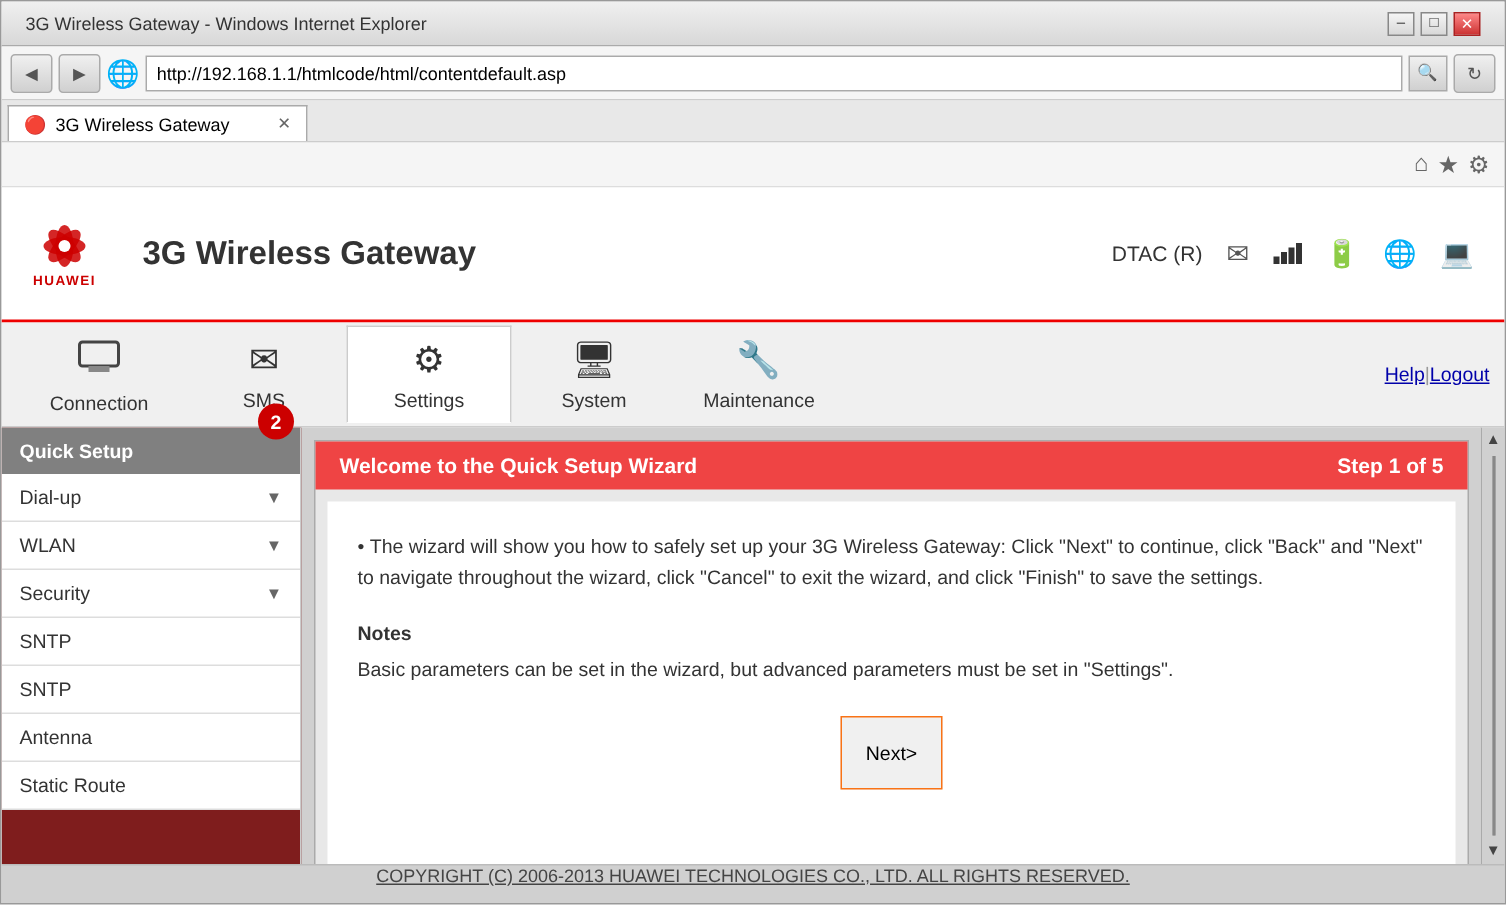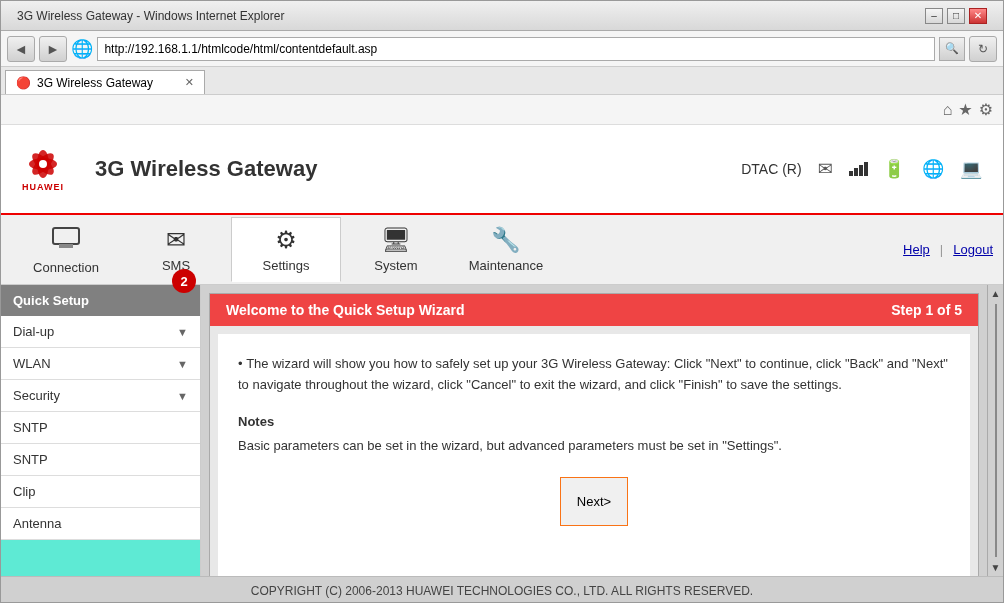--- a/index.html
+++ b/index.html
@@ -154,21 +154,20 @@
     }
     .nav-tab.active {
       background: white;
       border-color: #ccc;
       border-bottom-color: white;
     }
     .nav-tab-icon { font-size: 24px; }
     .nav-right {
       margin-left: auto;
       display: flex;
-      gap: 10px;
       align-items: center;
     }
     .nav-link {
       font-size: 13px;
       color: #00a;
       text-decoration: underline;
       cursor: pointer;
     }
     .nav-divider { color: #999; }
 
@@ -176,21 +175,21 @@
     .main-area {
       display: flex;
       flex: 1;
       overflow: hidden;
       background: #d0d0d0;
     }
 
     
     .sidebar {
       width: 200px;
-      background: #5eead4;
+      background: #7f1d1d;
       border-right: 1px solid #ccc;
       overflow-y: auto;
       flex-shrink: 0;
     }
     .sidebar-header {
       background: #808080;
       color: white;
       padding: 8px 12px;
       font-weight: bold;
       font-size: 13px;
@@ -263,25 +262,26 @@
       align-items: center;
     }
     .scroll-arrow { font-size: 10px; color: #444; cursor: pointer; padding: 3px; }
     .scroll-thumb { flex: 1; background: #aaa; margin: 2px; border: 1px solid #888; }
 
     
     .footer {
       height: 28px;
       background: #d0d0d0;
       display: flex;
-      align-items: center;
+      align-items: flex-start;
       justify-content: center;
       font-size: 12px;
       color: #444;
       border-top: 1px solid #bbb;
+      text-decoration: underline;
     }
 
     
     .annotation {
       display: inline-flex;
       align-items: center;
       justify-content: center;
       width: 24px; height: 24px;
       border-radius: 50%;
       background: #c00;
@@ -416,24 +416,24 @@
         <span>Security</span>
         <span class="chevron">▼</span>
       </div>
       <div class="sidebar-item">
         <span>SNTP</span>
       </div>
       <div class="sidebar-item">
         <span>SNTP</span>
       </div>
       <div class="sidebar-item">
-        <span>Clip</span>
-      </div>
-      <div class="sidebar-item">
         <span>Antenna</span>
+      </div>
+      <div class="sidebar-item">
+        <span>Static Route</span>
       </div>
     </div>
 
     <div class="content-area">
       <div class="content-panel">
         <div class="content-header">
           <span>Welcome to the Quick Setup Wizard</span>
           <span>Step 1 of 5</span>
         </div>
         <div class="content-body">

